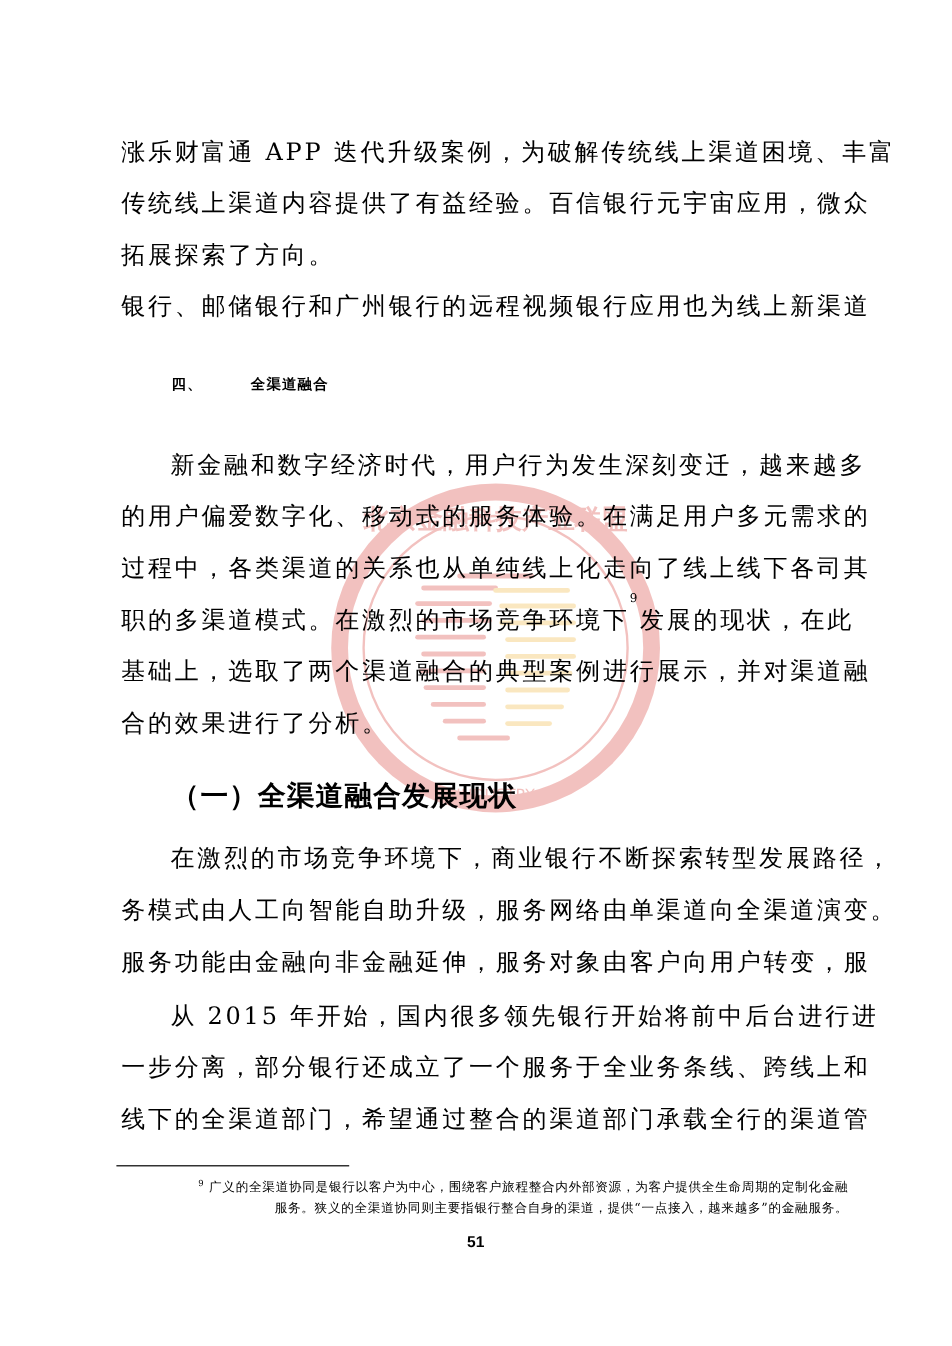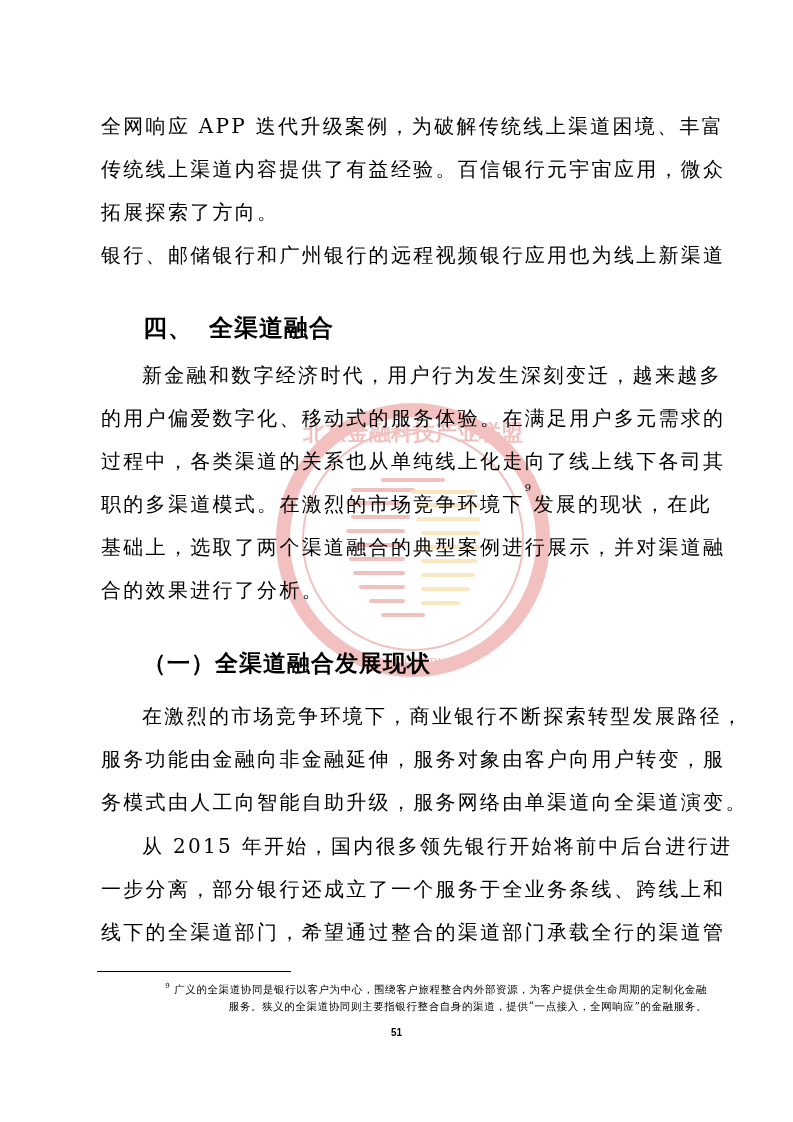--- a/index.html
+++ b/index.html
@@ -3,32 +3,32 @@
 <meta charset="utf-8">
 <style>
   html, body { margin: 0; padding: 0; background: #ffffff; }
   body { width: 793px; height: 1122px; position: relative; overflow: hidden;
          font-family: "DejaVu Serif", "Liberation Serif", serif; color: #000; }
   .page { position: absolute; left: 0; top: 0; width: 793px; height: 1122px; }
   .para { position: absolute; left: 101px; width: 596px; font-size: 20px;
           line-height: 43px; letter-spacing: 2.3px; text-align: justify; }
   .para .ln { display: block; white-space: nowrap; height: 43px; }
   .indent { padding-left: 41px; }
-  .h4 { position: absolute; left: 143px; top: 312px; font-size: 24px; font-weight: bold;
+  .h4 { position: absolute; left: 143px; top: 312px; font-size: 12px; font-weight: bold;
         font-family: Liberation Serif, serif; letter-spacing: 1px; }
   .h4 .num { display: inline-block; width: 66px; }
   .sub { position: absolute; left: 143px; top: 648px; font-size: 23px; font-weight: bold;
          font-family: "DejaVu Serif", "Liberation Serif", serif; letter-spacing: 1px; }
   .fn-rule { position: absolute; left: 97px; top: 971px; width: 194px; height: 1px; background: #000; }
   .footnote { position: absolute; left: 97px; top: 978px; width: 610px; font-size: 10.5px;
               line-height: 17px; letter-spacing: 0.6px; text-align: right; }
   .footnote .ln { display: block; white-space: nowrap; }
   .footnote sup { font-size: 7px; }
   .pagenum { position: absolute; left: 0; width: 793px; top: 1027px; text-align: center;
-             font-family: "Liberation Sans", sans-serif; font-size: 10px; font-weight: bold; }
+             font-family: "Liberation Sans", sans-serif; font-size: 13px; font-weight: bold; }
   sup.ref { font-size: 10px; vertical-align: top; line-height: 1; }
   .watermark { position: absolute; left: 273px; top: 385px; width: 280px; height: 310px;
                opacity: 0.55; pointer-events: none; }
 </style>
 </head>
 <body>
 
 <div class="page">
 
   <svg class="watermark" viewBox="0 0 280 310">
@@ -54,54 +54,54 @@
       <line x1="150" y1="204" x2="195" y2="204" stroke="#f6d58e"></line>
       <line x1="98" y1="216" x2="130" y2="216" stroke="#e8908c"></line>
       <line x1="150" y1="218" x2="185" y2="218" stroke="#f6d58e"></line>
       <line x1="110" y1="230" x2="150" y2="230" stroke="#e8908c"></line>
     </g>
     <text x="140" y="55" text-anchor="middle" font-size="22" font-weight="bold" fill="#e8908c" font-family="DejaVu Sans, sans-serif">北京金融科技产业联盟</text>
     <text x="140" y="282" text-anchor="middle" font-size="13" fill="#e8908c" font-family="DejaVu Sans, sans-serif">INDUSTRY</text>
   </svg>
 
   <div class="para" style="top:105px;">
-    <span class="ln">全网响应 APP 迭代升级案例，为破解传统线上渠道困境、丰富</span>
+    <span class="ln">涨乐财富通 APP 迭代升级案例，为破解传统线上渠道困境、丰富</span>
     <span class="ln">传统线上渠道内容提供了有益经验。百信银行元宇宙应用，微众</span>
     <span class="ln">拓展探索了方向。</span>
     <span class="ln">银行、邮储银行和广州银行的远程视频银行应用也为线上新渠道</span>
   </div>
 
   <div class="h4">
     <span class="num">四、</span><span>全渠道融合</span>
   </div>
 
-  <div class="para" style="top:354px;">
+  <div class="para" style="top:366px;">
     <span class="ln indent">新金融和数字经济时代，用户行为发生深刻变迁，越来越多</span>
     <span class="ln">的用户偏爱数字化、移动式的服务体验。在满足用户多元需求的</span>
     <span class="ln">过程中，各类渠道的关系也从单纯线上化走向了线上线下各司其</span>
     <span class="ln"><span>职的多渠道模式。在激烈的市场竞争环境下</span><sup class="ref">9</sup><span>发展的现状，在此</span></span>
     <span class="ln">基础上，选取了两个渠道融合的典型案例进行展示，并对渠道融</span>
     <span class="ln">合的效果进行了分析。</span>
   </div>
 
   <div class="sub">（一）全渠道融合发展现状</div>
 
   <div class="para" style="top:696px;font-family:Liberation Mono, monospace;">
     <span class="ln indent">在激烈的市场竞争环境下，商业银行不断探索转型发展路径，</span>
+    <span class="ln">务模式由人工向智能自助升级，服务网络由单渠道向全渠道演变。</span>
     <span class="ln">服务功能由金融向非金融延伸，服务对象由客户向用户转变，服</span>
-    <span class="ln">务模式由人工向智能自助升级，服务网络由单渠道向全渠道演变。</span>
   </div>
 
   <div class="para" style="top:825px;">
     <span class="ln indent">从 2015 年开始，国内很多领先银行开始将前中后台进行进</span>
     <span class="ln">一步分离，部分银行还成立了一个服务于全业务条线、跨线上和</span>
     <span class="ln">线下的全渠道部门，希望通过整合的渠道部门承载全行的渠道管</span>
   </div>
 
   <div class="fn-rule"></div>
 
   <div class="footnote">
     <span class="ln"><sup>9</sup><span> 广义的全渠道协同是银行以客户为中心，围绕客户旅程整合内外部资源，为客户提供全生命周期的定制化金融</span></span>
-    <span class="ln">服务。狭义的全渠道协同则主要指银行整合自身的渠道，提供“一点接入，全网响应”的金融服务。</span>
+    <span class="ln">服务。狭义的全渠道协同则主要指银行整合自身的渠道，提供“一点接入，越来越多”的金融服务。</span>
   </div>
 
   <div class="pagenum">51</div>
 </div>
 
 </body></html>

